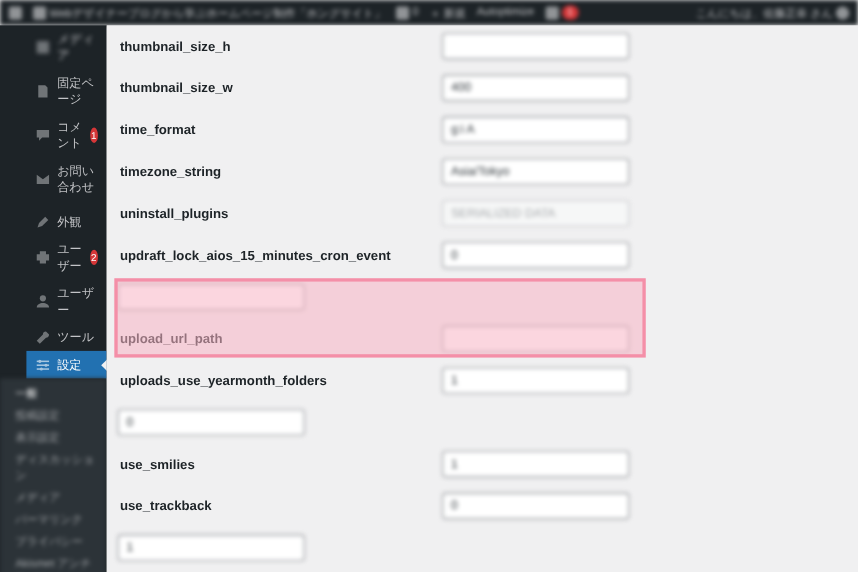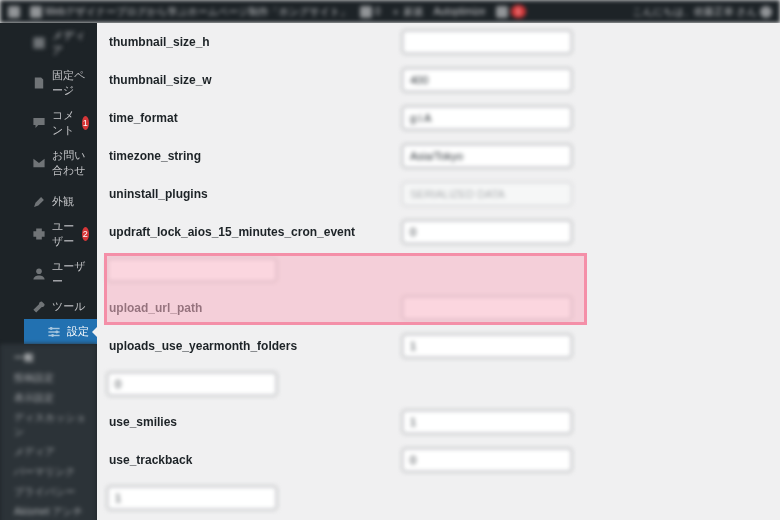--- a/index.html
+++ b/index.html
@@ -11,21 +11,21 @@
   .ab-item { display: flex; align-items: center; gap: 3px; color: #c3c4c7; }
   .ab-icon { width: 12px; height: 12px; background: #c3c4c7; border-radius: 2px; opacity: .7; }
   .ab-badge { background: #d63638; color: #fff; border-radius: 8px; padding: 0 5px; font-size: 9px; line-height: 13px; }
   
   .adminmenu { position: absolute; top: 23px; left: 0; width: 97px; bottom: 0; background: #1d2327; color: #c3c4c7; font-size: 11px; overflow: hidden; }
   .menu-item { display: flex; align-items: center; gap: 6px; padding: 5px 8px; color: #c3c4c7; cursor: pointer; position: relative; margin-left: 24px; }
   .menu-item.top { font-weight: 400; }
   .menu-item .mi-icon { width: 14px; height: 14px; flex: 0 0 14px; opacity: .6; display: flex; align-items: center; justify-content: center; }
   .menu-item .mi-icon svg { width: 14px; height: 14px; fill: #a7aaad; }
   .menu-item .badge { background: #d63638; color: #fff; border-radius: 50%; width: 14px; height: 14px; font-size: 9px; display: flex; align-items: center; justify-content: center; margin-left: auto; }
-  .menu-item.current { background: #2271b1; color: #fff; justify-content: flex-end; }
+  .menu-item.current { background: #2271b1; color: #fff; }
   .menu-item.current .mi-icon svg { fill: #fff; }
   .menu-item.current::after { content: ""; position: absolute; right: -1px; top: 50%; transform: translateY(-50%); border: 6px solid transparent; border-right-color: #f0f0f1; }
   .submenu { background: #2c3338; padding: 4px 0 6px 0; filter: blur(2px); }
   .submenu .sub-item { padding: 3px 8px 3px 14px; font-size: 10px; color: #a7aaad; cursor: pointer; }
   .submenu .sub-item.cur { color: #fff; font-weight: 500; }
   .menu-sep { height: 6px; }
   .menu-section-blur { filter: blur(2px); }
   
   .wrap { position: absolute; top: 23px; left: 97px; right: 0; bottom: 0; background: #f0f0f1; overflow: hidden; }
   .options-table { width: 100%; }

